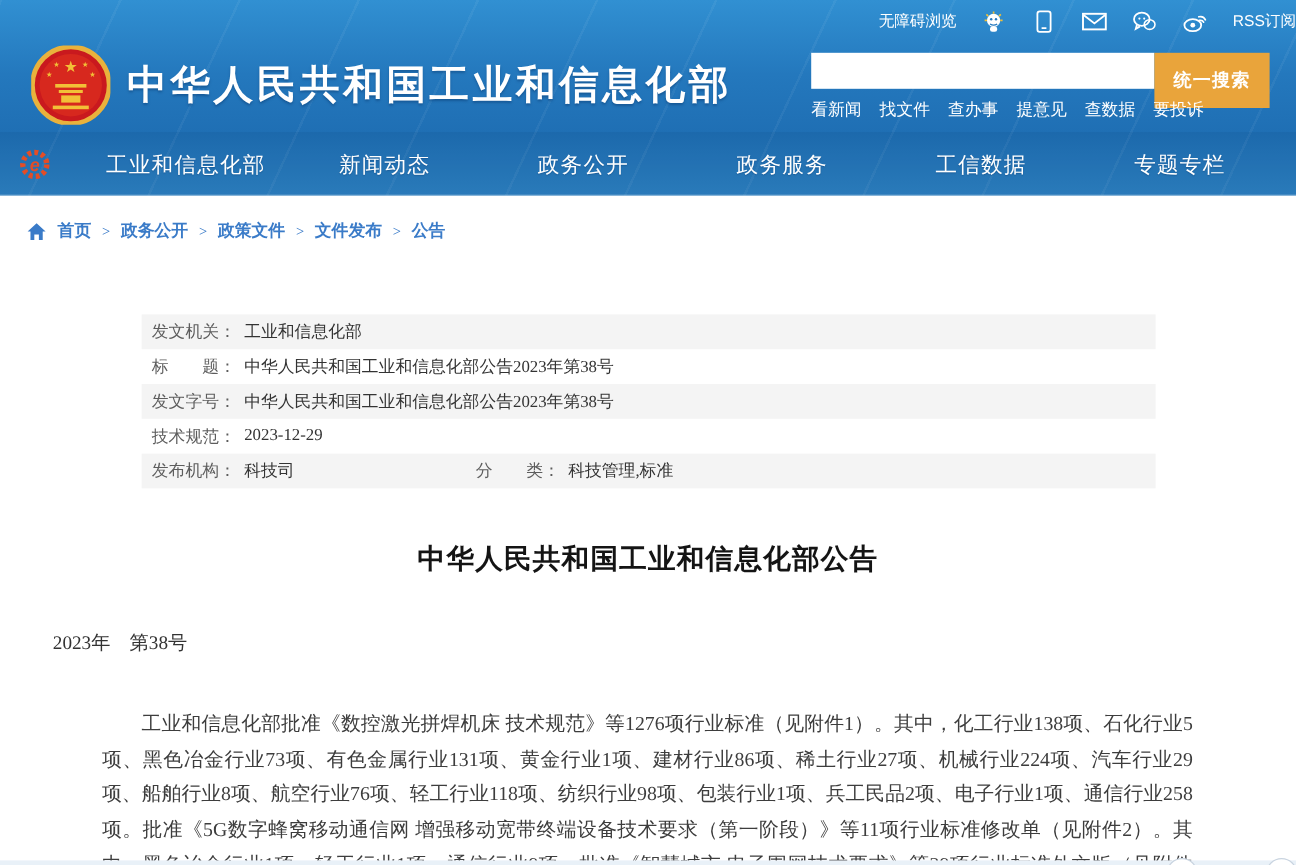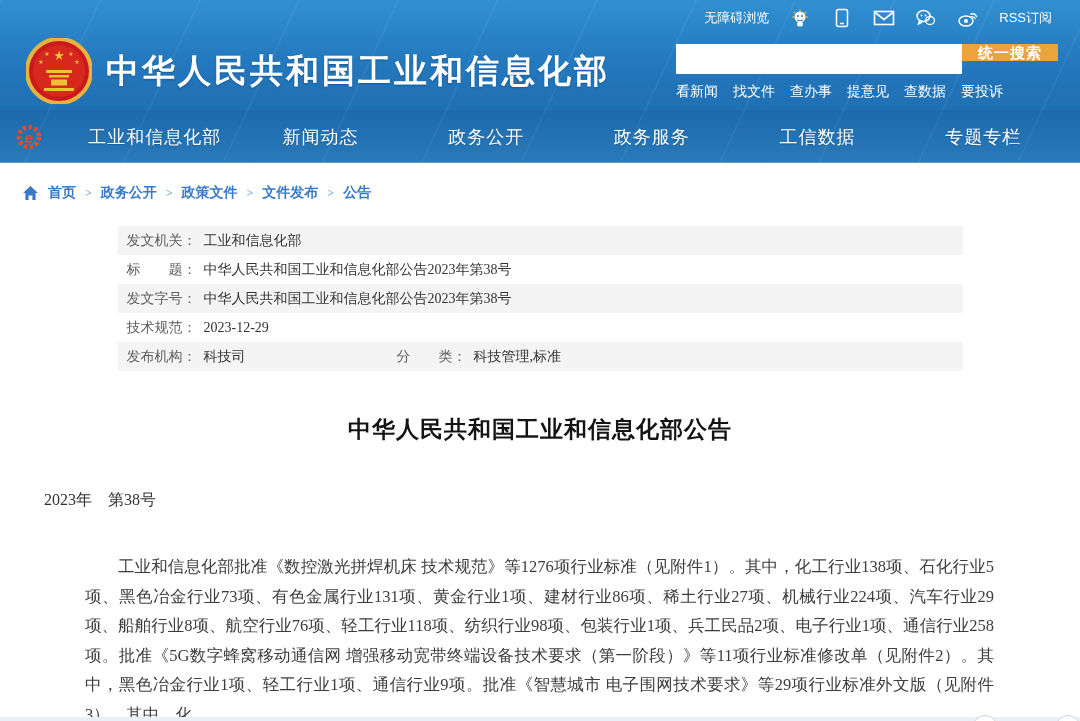--- a/index.html
+++ b/index.html
@@ -7,59 +7,59 @@
     font-family:"Liberation Sans","DejaVu Sans",sans-serif; }
   .page { position:relative; width:1080px; height:721px; background:#fff; }
 
   
   .header-wrap {
     background:
       repeating-linear-gradient(115deg, rgba(255,255,255,0.05) 0 2px, rgba(255,255,255,0) 2px 90px),
       linear-gradient(180deg,#3190d2 0%,#2478bd 38%,#1f6fb4 68%,#2e82c3 100%);
   }
   .topbar { height:36px; display:flex; align-items:center; justify-content:flex-end;
-    gap:20px; padding-right:28px; color:#fff; font-size:13px; }
+    gap:20px; color:#fff; font-size:13px; }
   .topbar a { color:#fff; text-decoration:none; cursor:pointer; }
   .topbar-icon { display:inline-flex; width:22px; height:22px; align-items:center;
     justify-content:center; cursor:pointer; }
   .topbar-icon svg { display:block; }
 
   .brand-row { display:flex; justify-content:space-between; padding:2px 22px 6px 26px; }
   .brand { display:flex; align-items:center; gap:14px; cursor:pointer; }
   .emblem { width:66px; height:66px; }
   .site-title { color:#fff; font-size:33px; font-weight:bold; letter-spacing:3px;
     text-shadow:0 1px 2px rgba(0,40,90,.35); }
   .site-subtitle { color:#e8f2fb; font-size:11.5px; margin-top:4px; letter-spacing:.2px; }
 
   .search-area { width:382px; margin-top:6px; }
   .search-box { display:flex; height:30px; }
   .search-box input { flex:1; border:0; outline:none; height:30px; padding:0 8px;
     font-size:14px; background:#fff; }
-  .search-box button { width:96px; height:17px; border:0; background:#e9a43b; color:#fff;
+  .search-box button { width:96px; height:46px; border:0; background:#e9a43b; color:#fff;
     font-size:15px; font-weight:bold; letter-spacing:1px; cursor:pointer;
     font-family:"Liberation Sans","DejaVu Sans",sans-serif; }
   .quick-links { display:flex; gap:15px; margin-top:9px; }
   .quick-links a { color:#fff; font-size:14px; text-decoration:none; cursor:pointer; }
 
   .nav { position:relative; height:53px; display:flex; align-items:center;
     padding:0 14px 0 72px; background:rgba(8,55,105,0.10);
     box-shadow:inset 0 -1px 0 rgba(255,255,255,.25); }
   .nav-logo { position:absolute; left:16px; top:14px; width:26px; height:26px; cursor:pointer; }
   .nav-item { flex:1; text-align:center; color:#fff; font-size:18px; letter-spacing:1px;
     text-decoration:none; cursor:pointer; text-shadow:0 1px 1px rgba(0,40,90,.3); }
 
   
   .breadcrumb { display:flex; align-items:center; gap:9px; margin:21px 0 0 22px;
     font-size:14px; color:#3a7bc8; font-family:"Liberation Serif","DejaVu Serif",serif; }
   .breadcrumb a { color:#3a7bc8; text-decoration:none; cursor:pointer;font-weight:bold; }
   .breadcrumb .sep { color:#3a7bc8; font-size:12px; }
   .home-icon { display:inline-flex; width:17px; height:16px; cursor:pointer; }
 
   
-  .meta { width:845px; margin:24px auto 0;
+  .meta { width:845px; margin:60px auto 0;
     font-family:"Liberation Serif","DejaVu Serif",serif; font-size:14px; }
   .meta-row { display:flex; align-items:center; min-height:29px; padding-left:9px; }
   .meta-row.shade { background:#f4f4f4; }
   .meta-cell { display:flex; align-items:center; }
   .meta-cell.first { width:270px; }
   .meta-label { color:#5d5d5d; margin-right:7px; white-space:pre; }
   .meta-value { color:#333; }
 
   
   .doc-title { margin-top:43px; text-align:center; font-size:23px; font-weight:bold;

